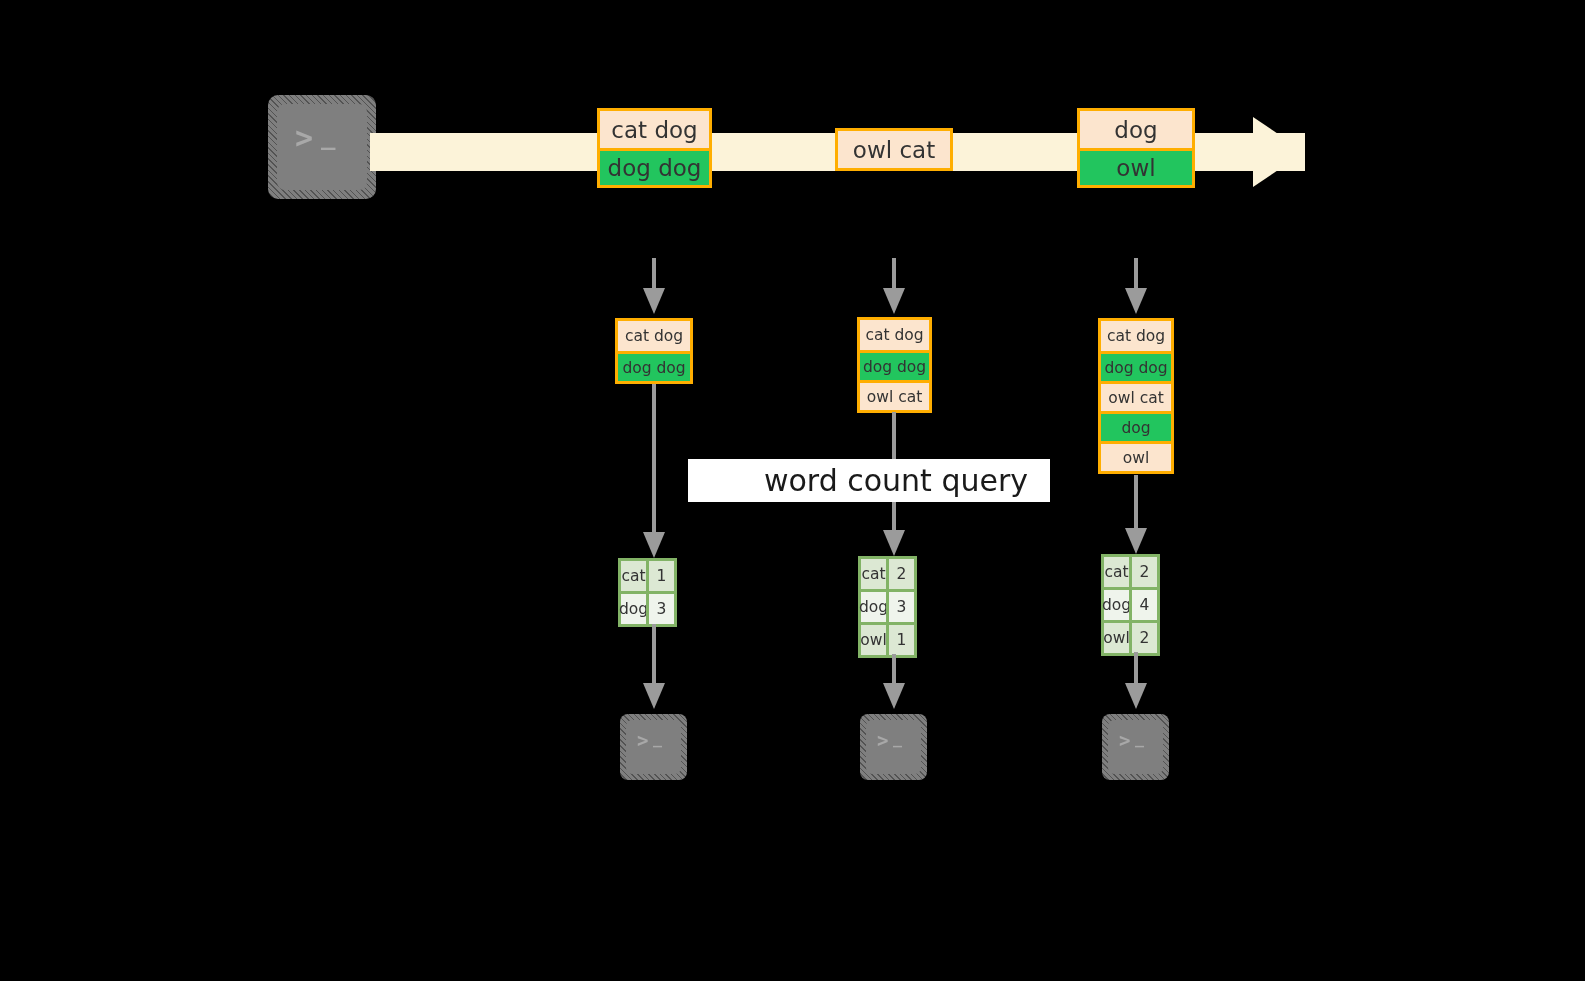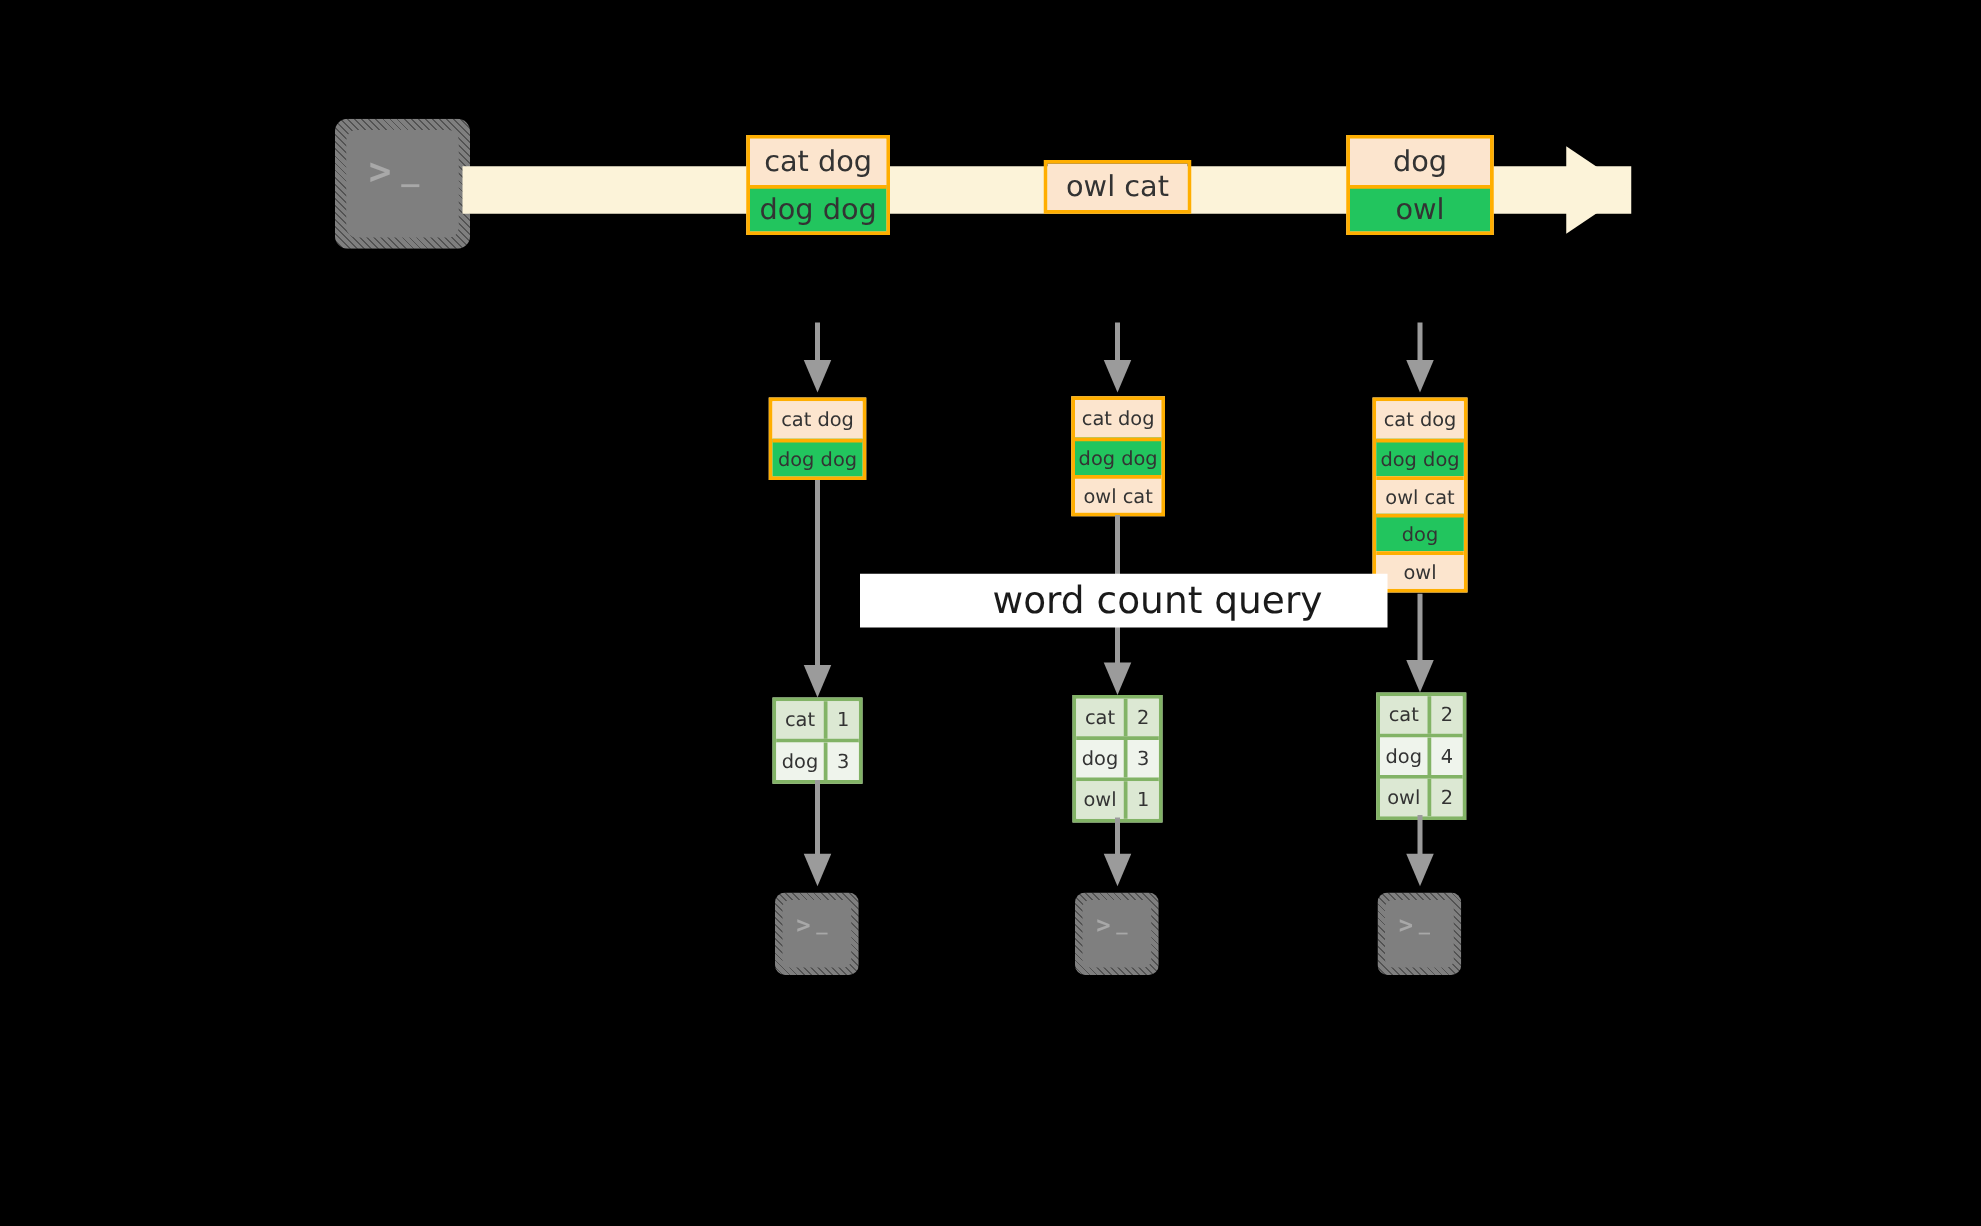--- a/index.html
+++ b/index.html
@@ -111,21 +111,21 @@
   .grow.light .gcell { background: #eff4ec; }
   .gcell {
     box-sizing: border-box;
     display: flex;
     align-items: center;
     justify-content: center;
     color: #333333;
     font-size: 15.5px;
     white-space: nowrap;
   }
-  .gcell.word { width: 38px; }
+  .gcell.word { width: 25px; }
   .gcell.cnt  { width: 28px; border-left: 3px solid #82b366; }
 
   
   .vline {
     position: absolute;
     width: 4px;
     background: #9b9b9b;
   }
   .vdash {
     position: absolute;
@@ -294,17 +294,17 @@
 
   <div class="term" style="left:1102px; top:714px; width:67px; height:66px; border-radius:8px;">
     <div class="term-inner" style="left:6px; top:6px; right:6px; bottom:6px; border-radius:6px;">
       <div class="term-glyph">
         <span class="term-chev" style="left:11px; top:11px; font-size:19px;">&gt;</span>
         <span class="term-us" style="left:27px; top:12px; font-size:15px;">_</span>
       </div>
     </div>
   </div>
 
-  <div class="label-block" style="left:688px; top:459px; width:422px; height:43px;">
+  <div class="label-block" style="left:688px; top:459px; width:362px; height:43px;">
     <span class="label-text">word count query</span>
   </div>
 
 </div>
 
 </body></html>

